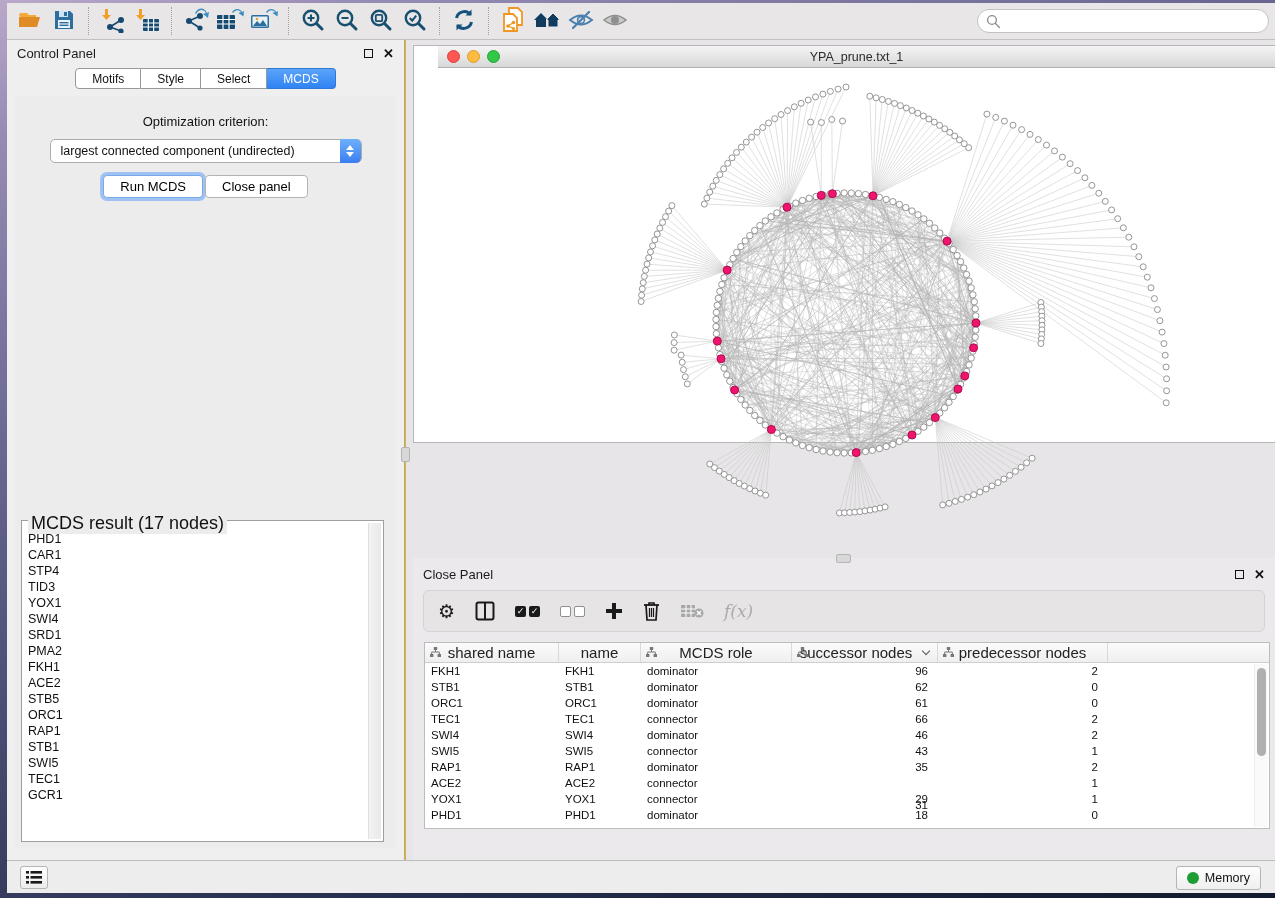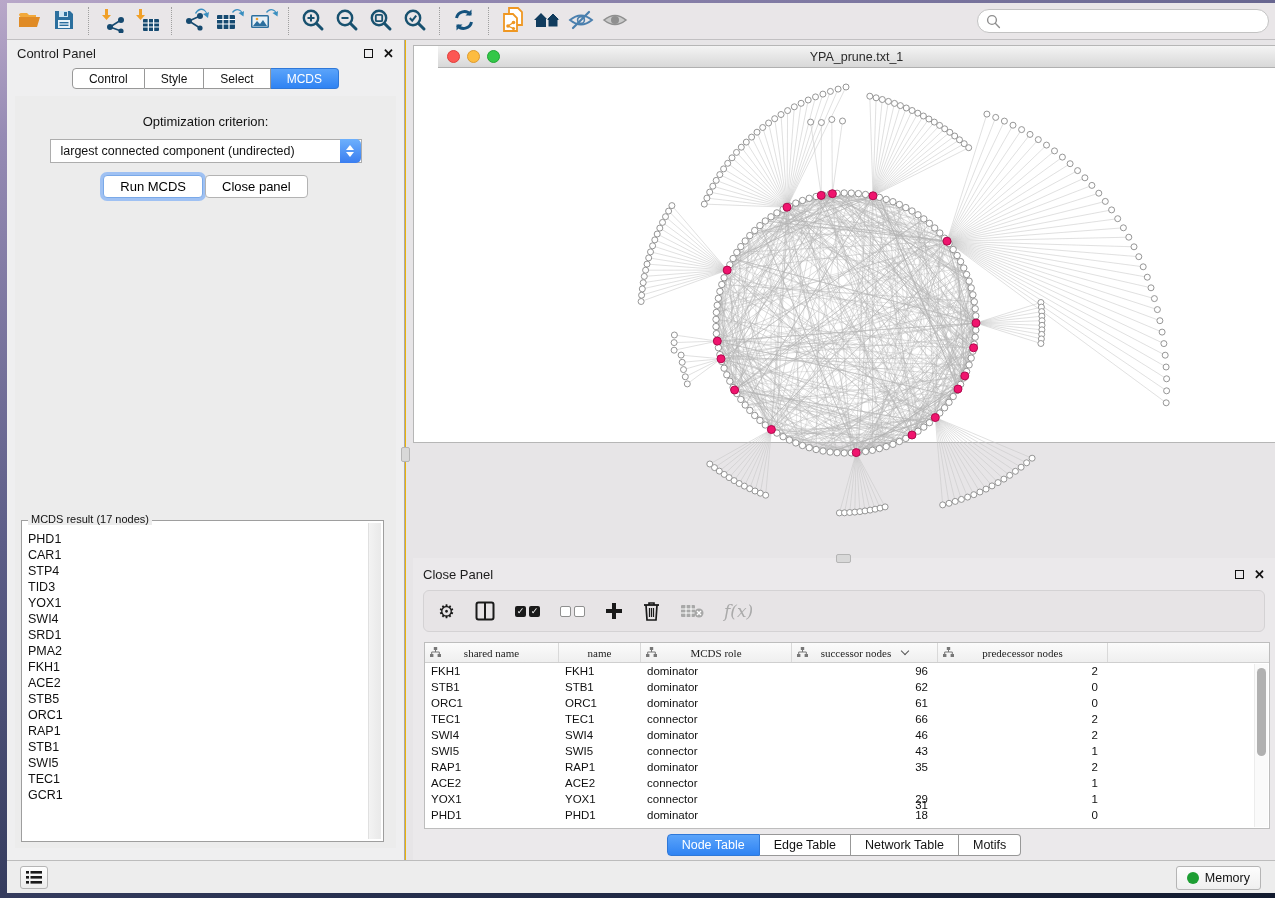--- a/index.html
+++ b/index.html
@@ -33,34 +33,34 @@
   .close-x { font-size:13px; font-weight:bold; color:#111; line-height:1; }
   .seg-tabs { display:flex; justify-content:center; margin-top:2px; }
   .seg-tabs .seg { height:21px; padding:0 16px; background:#fff; border:1px solid #989898; border-left:none;
     font-size:12px; display:flex; align-items:center; color:#111; }
   .seg-tabs .seg:first-child { border-left:1px solid #989898; border-radius:4px 0 0 4px; }
   .seg-tabs .seg:last-child { border-radius:0 4px 4px 0; }
   .seg-tabs .seg.active { background:linear-gradient(#5ba4fa,#2f83f3); color:#fff; border-color:#2f78d8; }
   #cp-body { position:absolute; left:8px; right:8px; top:56px; bottom:12px; background:#ececec; }
   #opt-label { text-align:center; margin-top:18px; font-size:13px; }
   #criterion-select { margin:10px auto 0; width:312px; height:24px; background:#fff; border:1px solid #adadad;
-    border-radius:0; display:flex; align-items:center; position:relative; }
+    border-radius:5px; display:flex; align-items:center; position:relative; }
   #criterion-select .val { padding-left:10px; font-size:12.5px; }
   #criterion-select .stepper { position:absolute; right:0; top:-1px; bottom:-1px; width:21px;
     background:linear-gradient(#6db0fc,#3a7ef0); border-radius:0 5px 5px 0; display:flex; flex-direction:column;
     align-items:center; justify-content:center; gap:2px; }
   .tri-up { width:0; height:0; border-left:4px solid transparent; border-right:4px solid transparent; border-bottom:5px solid #fff; }
   .tri-dn { width:0; height:0; border-left:4px solid transparent; border-right:4px solid transparent; border-top:5px solid #fff; }
   #cp-buttons { display:flex; justify-content:center; gap:2px; margin-top:12px; }
   .mac-btn { height:23px; padding:0 16px; background:#fff; border:1px solid #b3b3b3; border-radius:4px;
     font-size:13px; font-family:"Liberation Sans",sans-serif; }
   .mac-btn.focused { box-shadow:0 0 0 3px rgba(96,158,250,.55); border-color:#7aa9e8; }
   #mcds-group { position:absolute; left:6px; right:12px; top:424px; bottom:6px; border:1px solid #9e9e9e;
     background:#fff; }
-  #mcds-group .legend { position:absolute; top:-8px; left:6px; background:#ececec; padding:0 3px; font-size:11px; }
+  #mcds-group .legend { position:absolute; top:-8px; left:6px; background:#ececec; padding:0 3px; font-size:18px; }
   #mcds-list { position:absolute; inset:10px 16px 4px 6px; overflow:hidden; font-size:12.5px; line-height:16px; }
   #mcds-scroll { position:absolute; top:2px; bottom:2px; right:2px; width:13px; background:linear-gradient(90deg,#f3f3f3,#e9e9e9); border-left:1px solid #e0e0e0; }
 
   
   #right-col { position:absolute; left:399px; right:0; top:37px; bottom:33px; background:#e7e5e7; }
   #net-window { position:absolute; left:7px; right:0; top:5px; height:398px; background:#fff; border:1px solid #b6b6b6; border-right:none;padding-left:24px; }
   #net-titlebar { height:22px; background:linear-gradient(#f4f4f4,#d8d8d8); border-bottom:1px solid #b0b0b0;
     display:flex; align-items:center; position:relative; }
   .tl { width:13px; height:13px; border-radius:50%; margin-left:7px; }
   .tl.red { background:#fc5753; border:1px solid #df3e3a; margin-left:9px; }
@@ -83,21 +83,21 @@
   .gear-glyph { font-size:19px; color:#1a1a1a; line-height:1; }
   .fx-label { font-family:"DejaVu Serif", serif; font-style:italic; font-size:17px; color:#aaa; }
   .cb-pair { display:flex; gap:3px; }
   .cb { width:11px; height:11px; border-radius:2px; }
   .cb.on { background:#1a1a1a; color:#fff; font-size:9px; line-height:11px; text-align:center; }
   .cb.off { border:1.5px solid #8f8f8f; background:#fff; }
   #node-table { position:absolute; left:11px; top:84px; width:846px; height:187px; background:#fff;
     border:1px solid #bdbdbd; font-size:11.5px; }
   #nt-header { display:flex; height:20px; background:linear-gradient(#fbfbfb,#efefef); border-bottom:1px solid #cfcfcf; }
   .hcell { position:relative; display:flex; align-items:center; justify-content:center; border-right:1px solid #d9d9d9;
-    font-size:11px; color:#222; gap:5px;font-family:Liberation Serif, serif; }
+    font-size:15px; color:#222; gap:5px; }
   .hcell .tree-ic { position:absolute; left:5px; top:4px; }
   .hcell .sort-chev { width:6px; height:6px; border-right:1.4px solid #555; border-bottom:1.4px solid #555;
     transform:rotate(45deg); margin-left:6px; margin-top:-3px; }
   .trow { display:flex; height:16px; align-items:center; }
   .tcell { padding:0 6px; overflow:hidden; white-space:nowrap; }
   .tcell.num { text-align:right; padding-right:10px; }
   #nt-scroll { position:absolute; right:1px; top:21px; bottom:1px; width:14px; background:#fafafa; border-left:1px solid #ececec; }
   #nt-thumb { position:absolute; left:2px; top:4px; width:9px; height:88px; background:#b0b0b0; border-radius:5px; }
   #tp-tabs { position:absolute; left:0; right:0; top:274px; display:flex; justify-content:center; }
   #tp-tabs .seg { height:22px; padding:0 14px; font-size:12.5px; }
@@ -262,21 +262,21 @@
 
   <div id="control-panel">
     <div class="panel-head">
       <span class="panel-title">Control Panel</span>
       <span class="panel-head-icons">
         <span class="float-box"></span>
         <span class="close-x">✕</span>
       </span>
     </div>
     <div class="seg-tabs" id="cp-tabs">
-        <span class="seg">Control</span>
+        <span class="seg">Motifs</span>
         <span class="seg">Style</span>
         <span class="seg">Select</span>
         <span class="seg active">MCDS</span>
       </div>
     <div id="cp-body">
       <div id="opt-label">Optimization criterion:</div>
       <div id="criterion-select">
         <span class="val">largest connected component (undirected)</span>
         <span class="stepper">
             <span class="tri-up"></span>
@@ -1503,26 +1503,20 @@
               <div class="tcell" style="width: 82px;">PHD1</div>
               <div class="tcell" style="width: 151px;">dominator</div>
               <div class="tcell num" style="width: 146px;">18</div>
               <div class="tcell num" style="width: 170px;">0</div>
             </div>
           </div>
         <div id="nt-scroll">
             <div id="nt-thumb"></div>
           </div>
       </div>
-      <div id="tp-tabs" class="seg-tabs">
-          <span class="seg active">Node Table</span>
-          <span class="seg">Edge Table</span>
-          <span class="seg">Network Table</span>
-          <span class="seg">Motifs</span>
-        </div>
     </div>
   </div>
 
   <div id="status-bar">
     <div id="list-btn">
       <svg width="16" height="13" viewBox="0 0 16 13">
           <g fill="#1a1a1a">
             <rect x="0" y="0" width="3" height="2.6"></rect>
             <rect x="4.5" y="0" width="11.5" height="2.6"></rect>
             <rect x="0" y="5" width="3" height="2.6"></rect>

